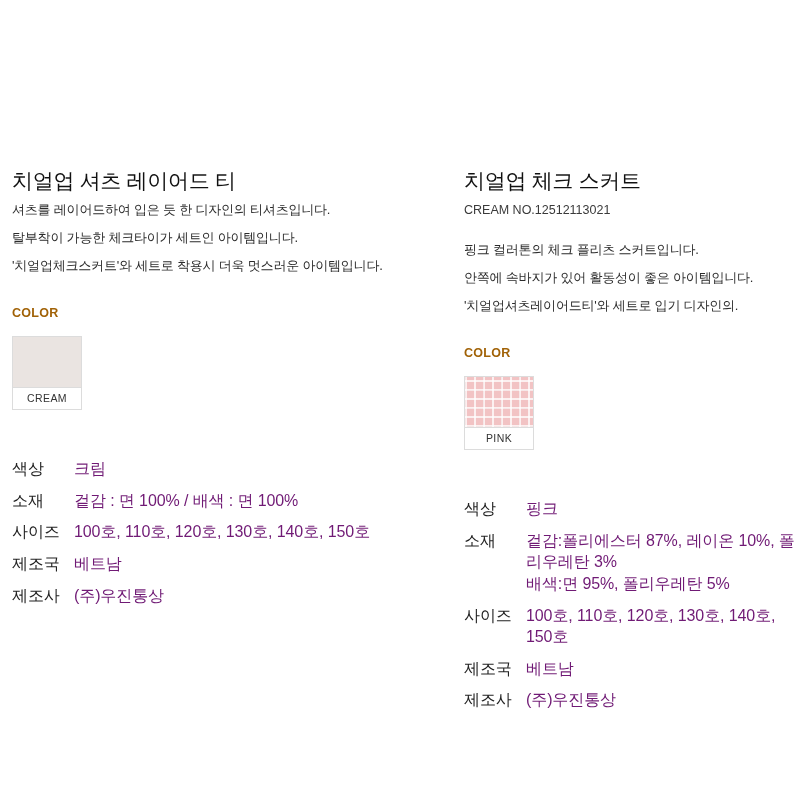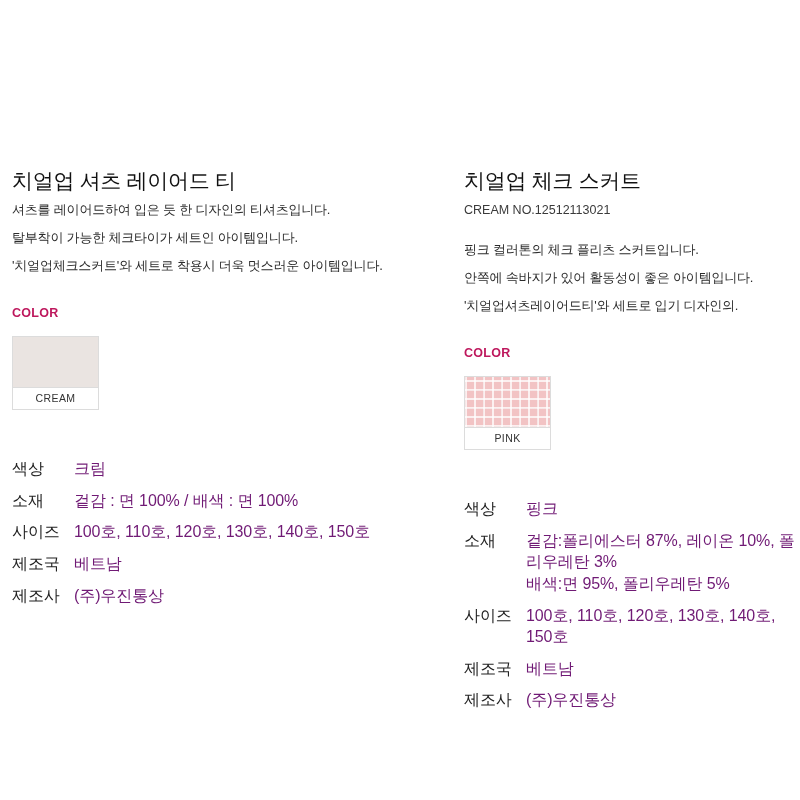--- a/index.html
+++ b/index.html
@@ -61,26 +61,26 @@
   .desc-list li {
     font-size: 13px;
     color: #2b2b2b;
     line-height: 1.05;
     margin-bottom: 14px;
     letter-spacing: -0.2px;
   }
   .section-label {
     font-size: 12.5px;
     font-weight: 700;
-    color: #be185d;
+    color: #a16207;
     letter-spacing: 0.3px;
     margin: 0 0 16px 0;
   }
   .swatch-box {
-    width: 87px;
+    width: 70px;
     border: 1px solid #dcdcdc;
     background: #ffffff;
     box-sizing: border-box;
   }
   .swatch-chip {
     height: 50px;
     width: 100%;
     display: block;
   }
   .swatch-chip.cream {

